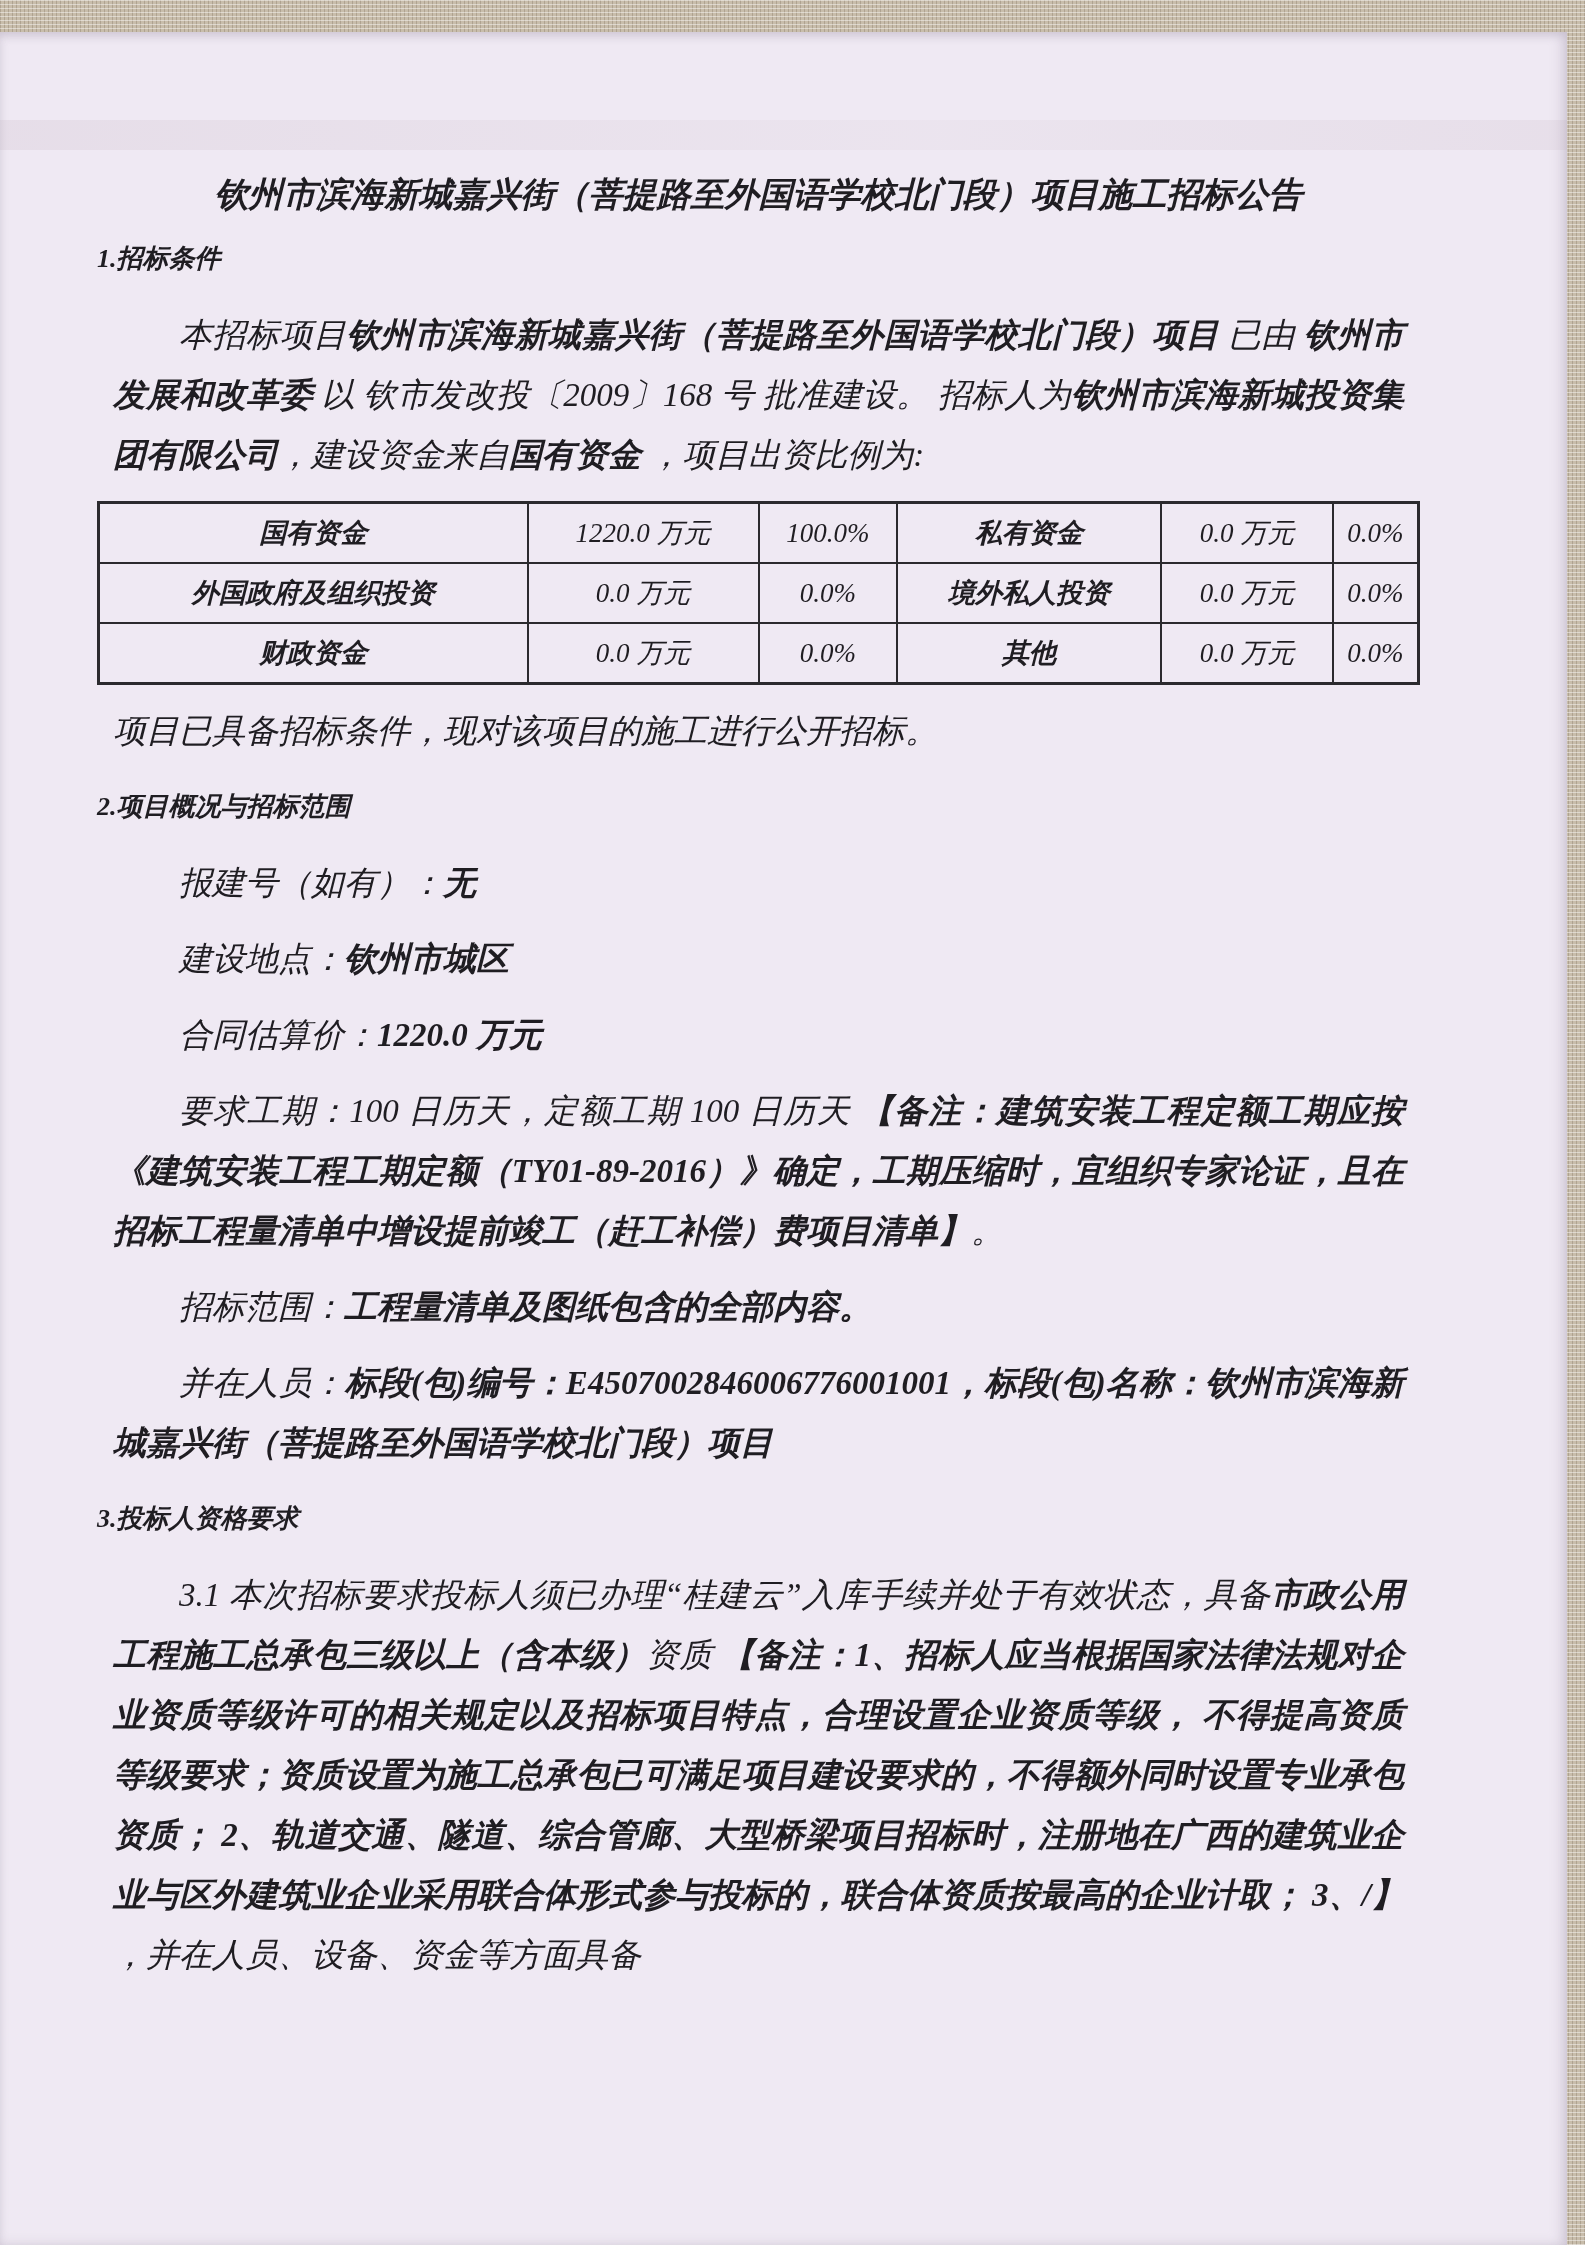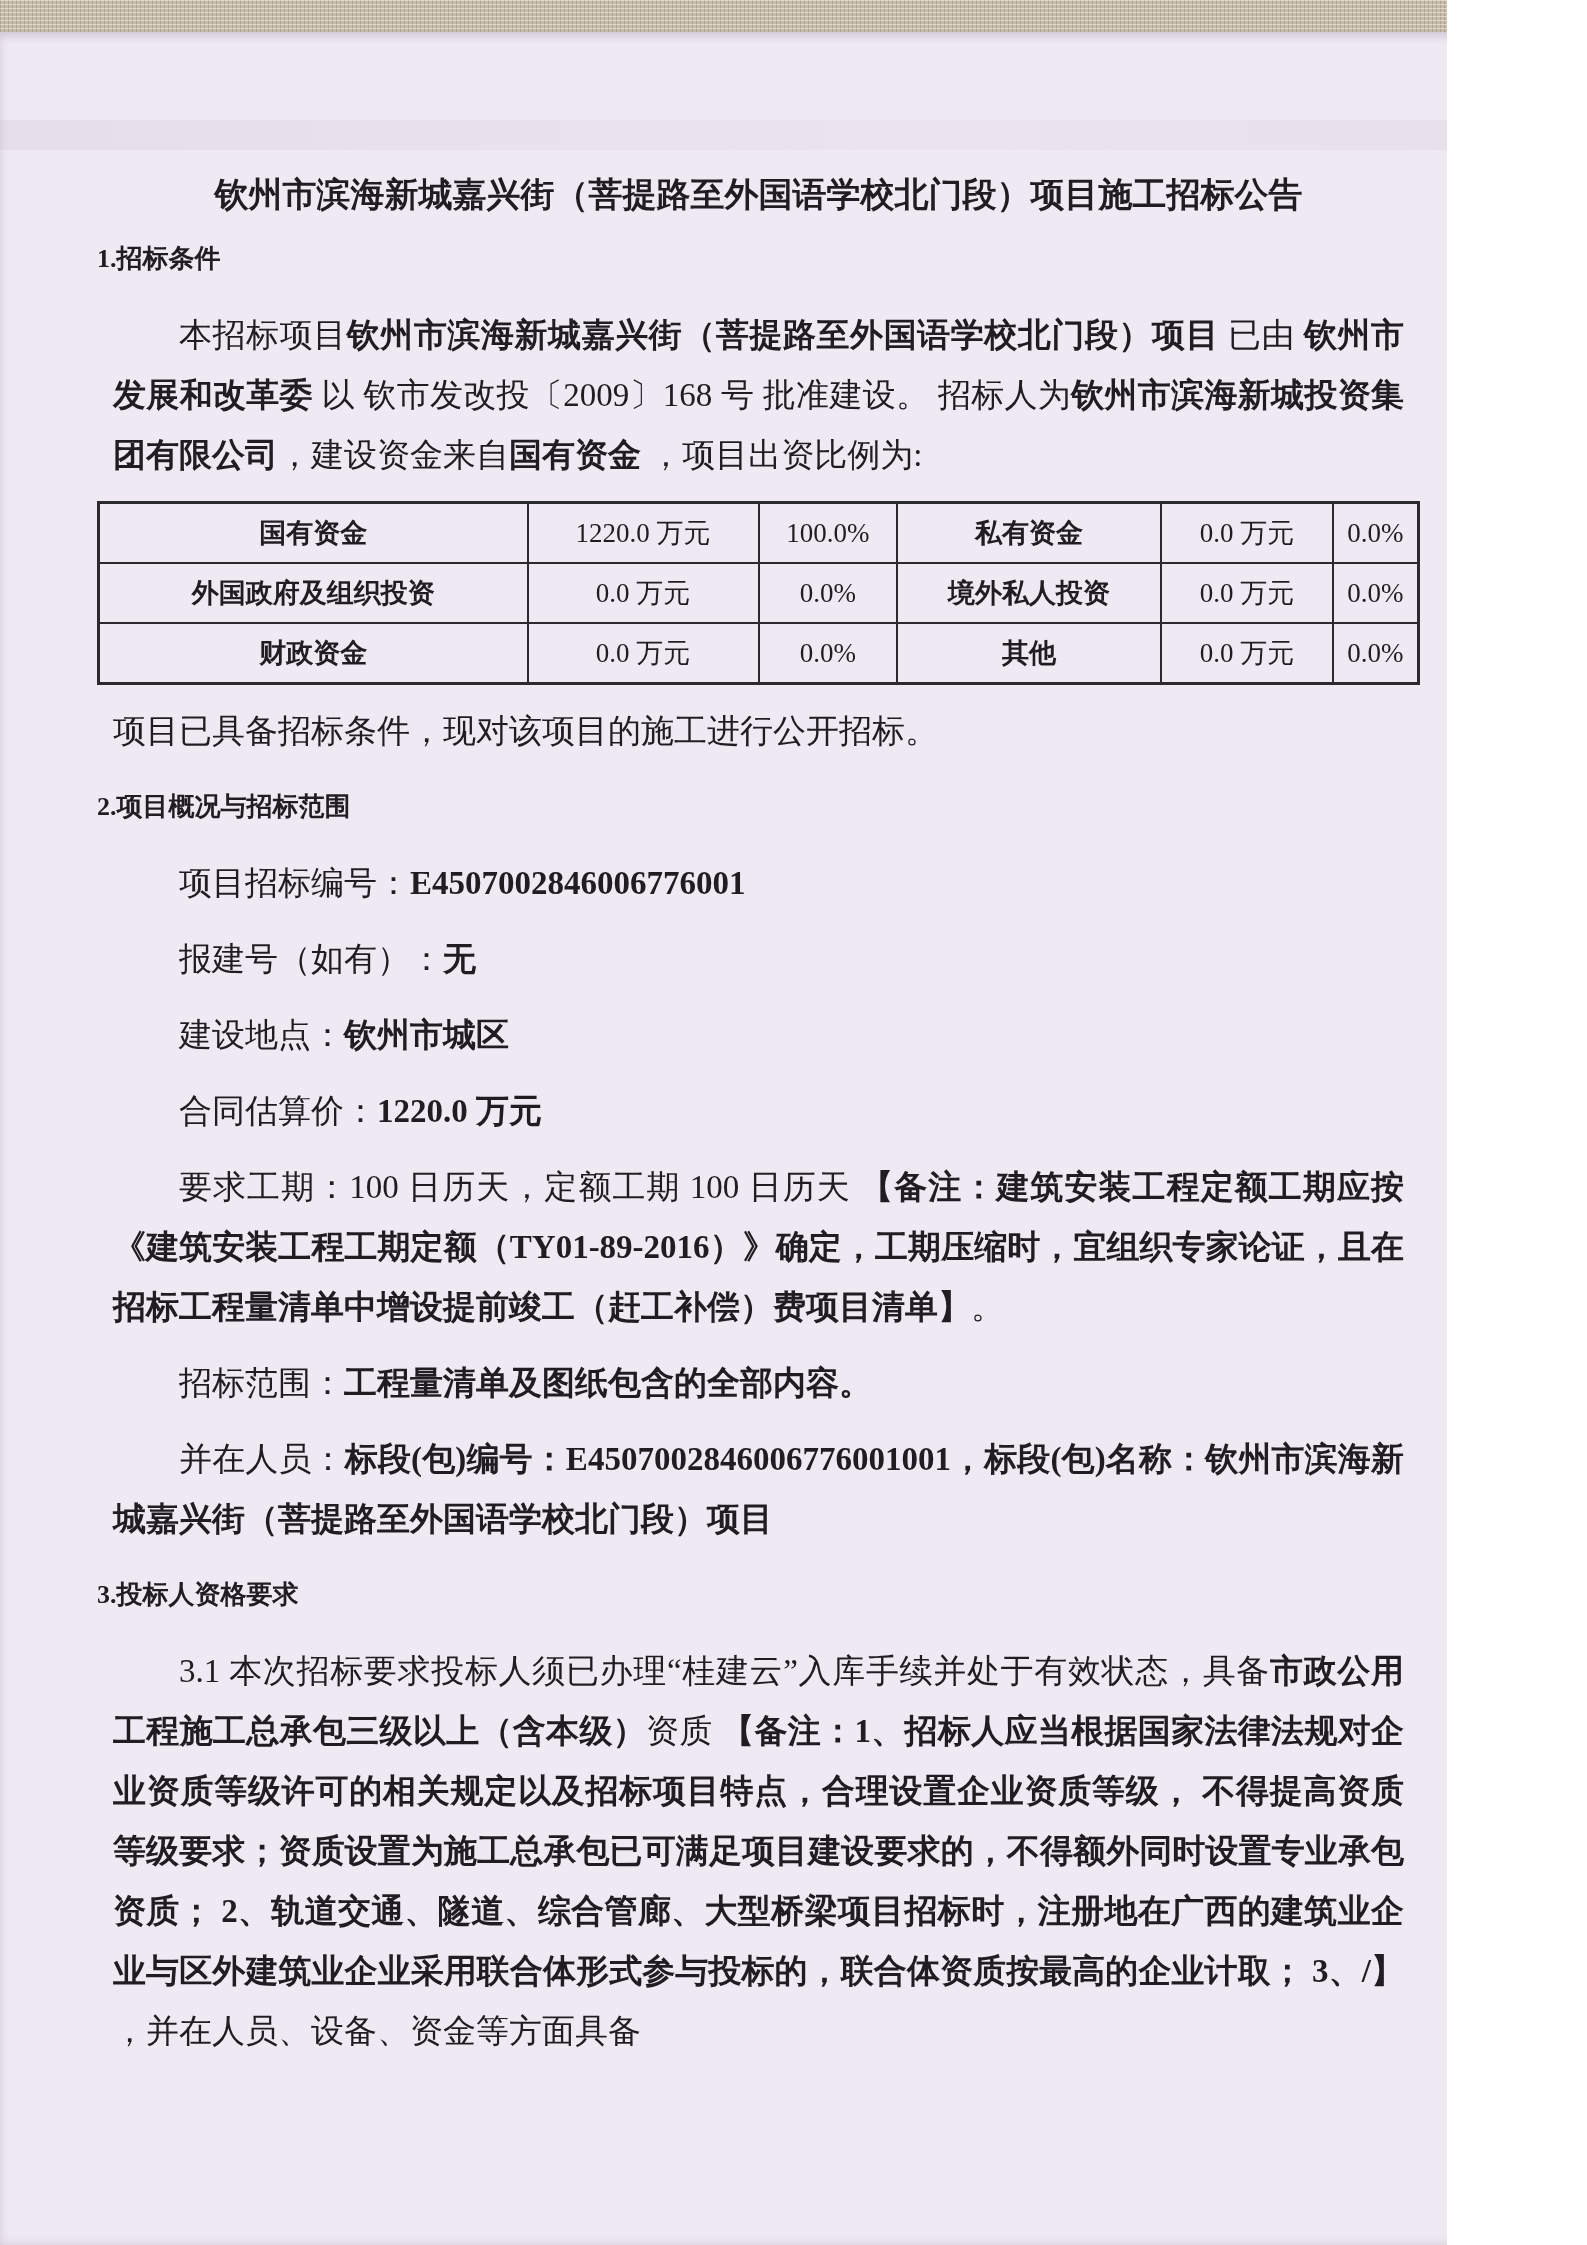--- a/index.html
+++ b/index.html
@@ -1,24 +1,25 @@
 <!DOCTYPE html>
 <html><head>
 <meta charset="utf-8">
 <style>
   html,body{margin:0;padding:0;}
   .scan{
     position:relative;
-    width:1447px;height:2245px;
+    width:1585px;height:2245px;
     background-color:#c8bdab;
     background-image:
       repeating-linear-gradient(0deg, rgba(255,255,255,.45) 0 1px, rgba(0,0,0,0) 1px 4px),
       repeating-linear-gradient(90deg, rgba(110,95,75,.28) 0 1px, rgba(0,0,0,0) 1px 4px);
     overflow:hidden;
     font-family:"Liberation Serif", serif;
+    font-style:italic;
   }
   .paper{
     position:absolute;left:0;top:32px;width:1567px;height:2213px;
     background:#efe9f3;
     box-shadow:inset -6px 0 12px rgba(150,140,160,.25), inset 0 4px 8px rgba(150,140,160,.25);
   }
   .paper::before{ 
     content:"";position:absolute;left:0;top:88px;width:100%;height:30px;
     background:linear-gradient(90deg, rgba(190,170,185,.18), rgba(190,170,185,.08) 60%, rgba(190,170,185,.16));
   }
@@ -92,21 +93,20 @@
           <td>0.0 万元</td>
           <td>0.0%</td>
         </tr>
       </tbody>
     </table>
 
     <p>项目已具备招标条件，现对该项目的施工进行公开招标。</p>
 
     <p class="hsec">2.项目概况与招标范围</p>
 
-    <p class="indent"><span>项目招标编号：</span><span class="bd">E4507002846006776001</span></p>
 
     <p class="indent"><span>报建号（如有）：</span><span class="bd">无</span></p>
 
     <p class="indent"><span>建设地点：</span><span class="bd">钦州市城区</span></p>
 
 
     <p class="indent"><span>合同估算价：</span><span class="bd">1220.0 万元</span></p>
 
     <p class="indent"><span>要求工期：</span><span>100 日历天，定额工期 100 日历天 </span><span class="bd">【备注：建筑安装工程定额工期应按《建筑安装工程工期定额（TY01-89-2016）》确定，工期压缩时，宜组织专家论证，且在招标工程量清单中增设提前竣工（赶工补偿）费项目清单】</span><span>。</span></p>
 

